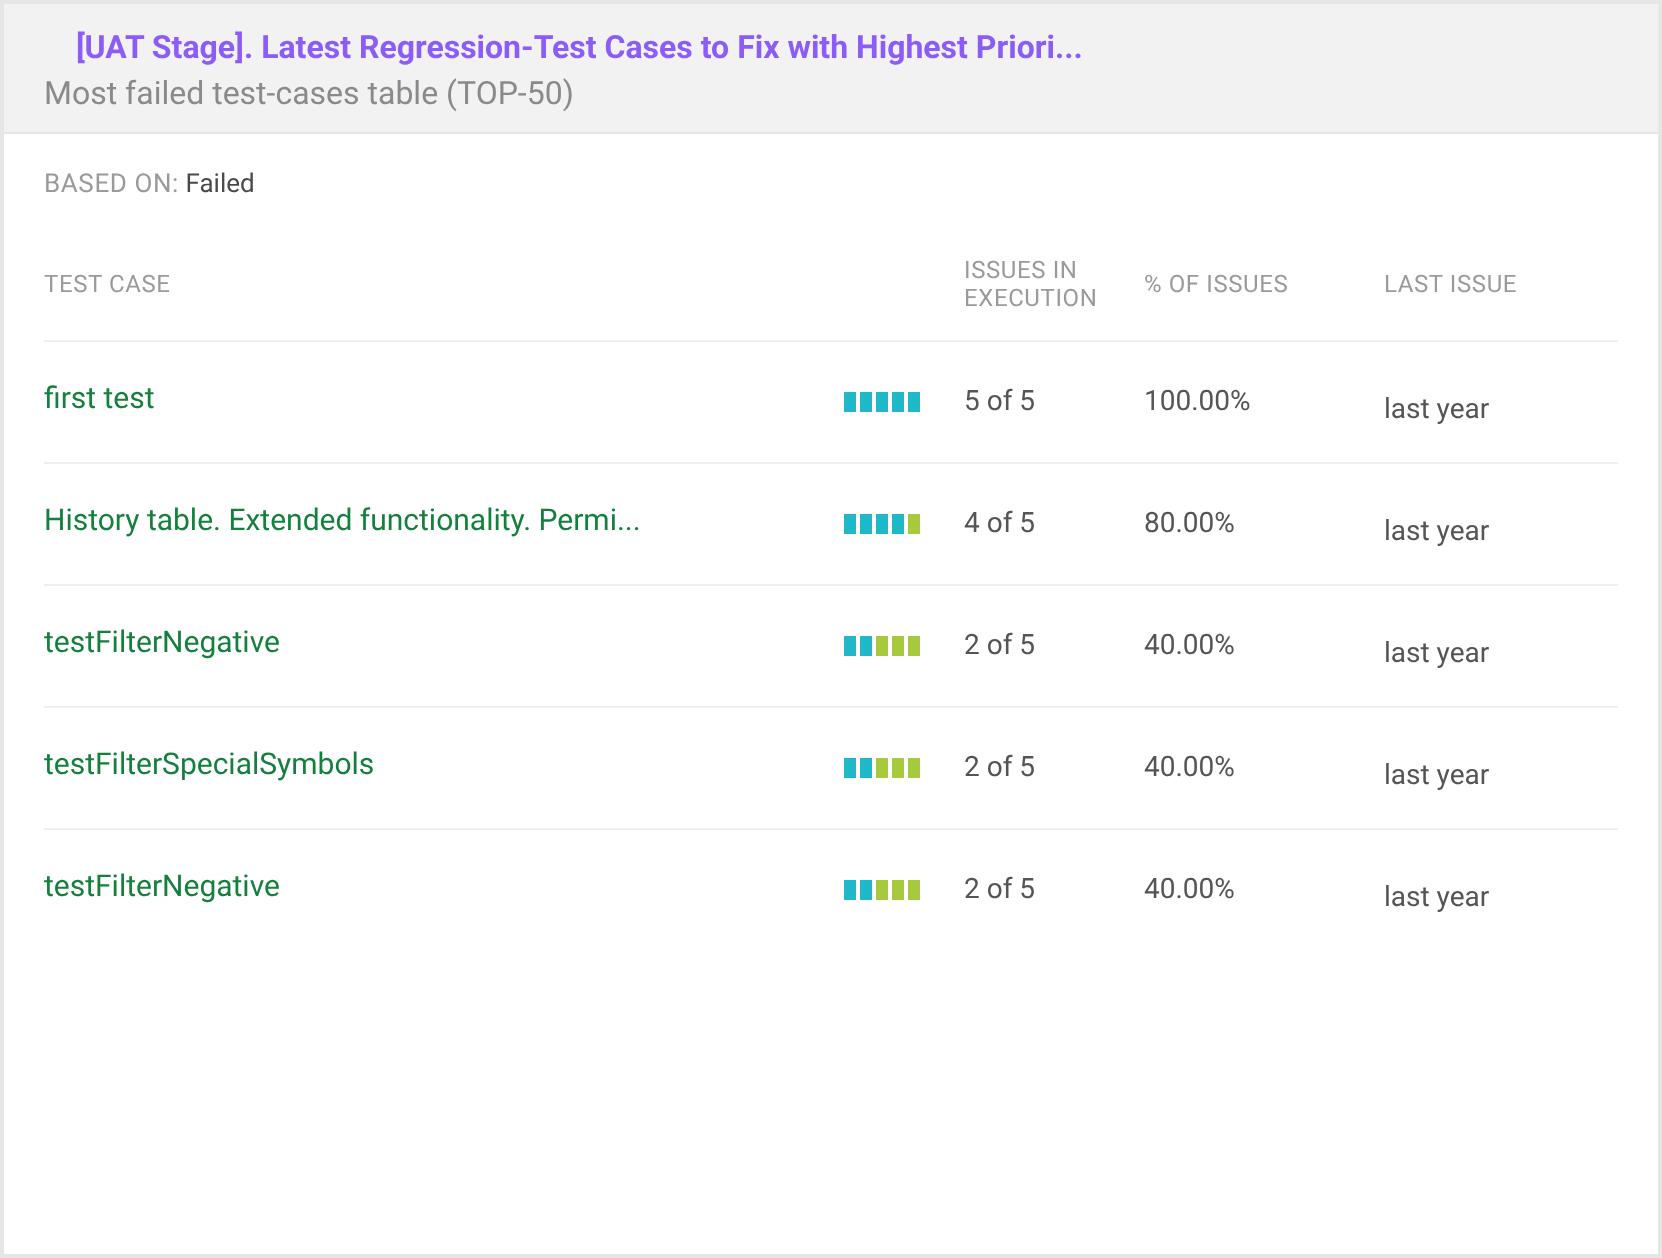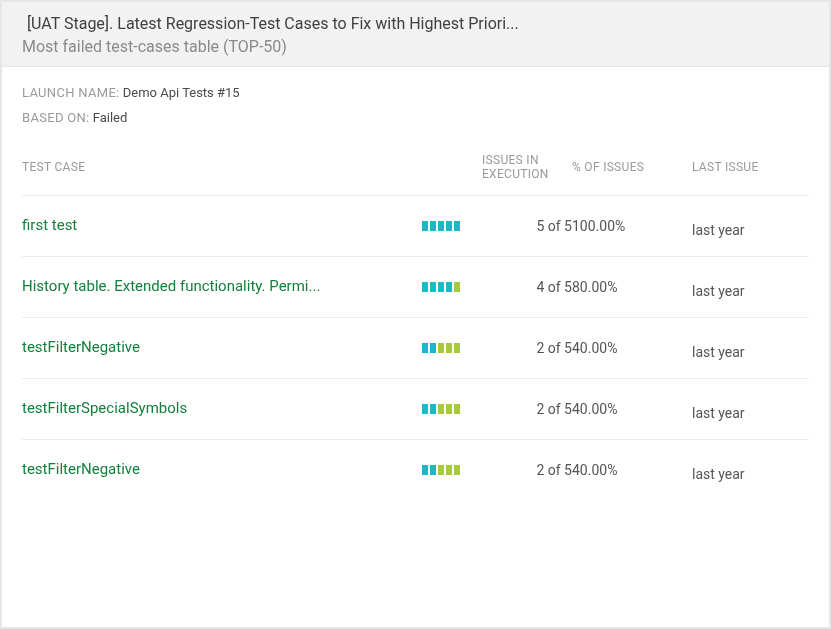--- a/index.html
+++ b/index.html
@@ -16,23 +16,23 @@
     height: 629px;
     overflow: hidden;
   }
   .widget-header {
     background: #f2f2f2;
     border-bottom: 1px solid #e6e6e6;
     padding: 12px 20px 10px 20px;
   }
   .widget-title {
     font-size: 16px;
-    font-weight: 400;
-    color: #404040;
-    margin: 0 0 4px 5px;
+    font-weight: 700;
+    color: #8b5cf6;
+    margin: 0 0 4px 16px;
   }
   .widget-subtitle {
     font-size: 16px;
     color: #8a8a8a;
     margin: 0;
   }
   .widget-body {
     padding: 18px 20px 0 20px;
   }
   .meta-line {
@@ -57,21 +57,21 @@
     text-align: left;
     font-size: 12px;
     font-weight: 400;
     color: #9a9a9a;
     text-transform: uppercase;
     padding: 8px 0 14px 0;
     letter-spacing: 0.3px;
   }
   .col-testcase { width: 400px; }
   .col-bar      { width: 60px; }
-  .col-issues   { width: 90px; text-align: right; }
+  .col-issues   { width: 90px; }
   .col-pct      { width: 100px; }
   .col-last     { width: auto; padding-left: 20px !important; }
   .tbody-row td {
     padding: 18px 0;
     border-top: 1px solid #eeeeee;
     font-size: 14px;
     color: #555;
     vertical-align: middle;
   }
   .tc-link {
@@ -103,24 +103,20 @@
 </style>
 </head>
 <body>
 
 <div class="widget">
   <div class="widget-header">
     <div class="widget-title">[UAT Stage]. Latest Regression-Test Cases to Fix with Highest Priori...</div>
     <div class="widget-subtitle">Most failed test-cases table (TOP-50)</div>
   </div>
   <div class="widget-body">
-    <div class="meta-line">
-      <span class="meta-label">LAUNCH NAME:</span>
-      <span class="meta-value">Demo Api Tests #15</span>
-    </div>
     <div class="meta-line">
       <span class="meta-label">BASED ON:</span>
       <span class="meta-value">Failed</span>
     </div>
 
     <table class="table">
       <thead>
         <tr class="thead-row">
           <th class="col-testcase">TEST CASE</th>
           <th class="col-bar"></th>

